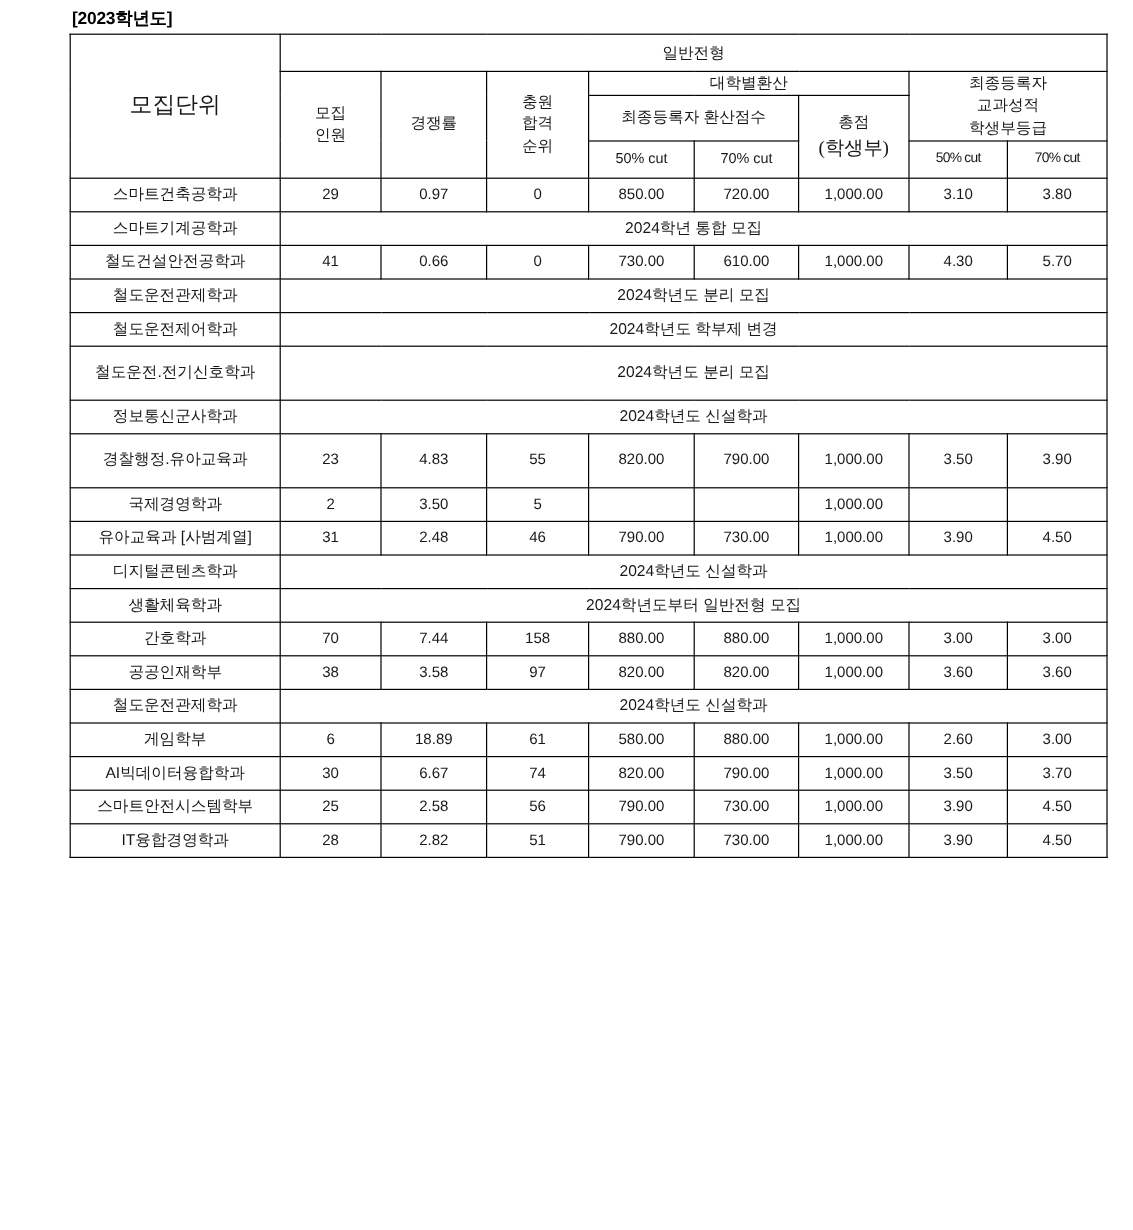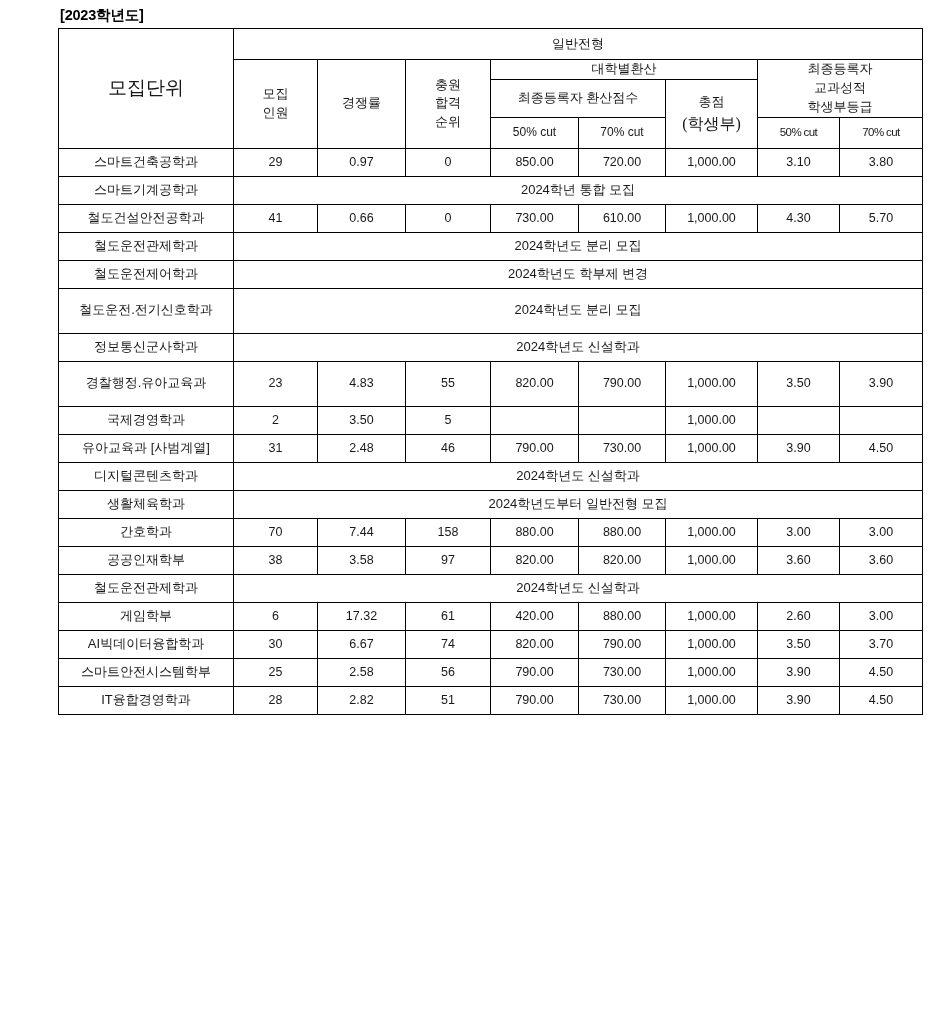--- a/index.html
+++ b/index.html
@@ -268,23 +268,23 @@
             <td class="num">3.60</td>
             <td class="num">3.60</td>
           </tr>
           <tr>
             <td class="dept">철도운전관제학과</td>
             <td class="note" colspan="8">2024학년도 신설학과</td>
           </tr>
           <tr>
             <td class="dept">게임학부</td>
             <td class="num">6</td>
-            <td class="num">17.32</td>
+            <td class="num">18.89</td>
             <td class="num">61</td>
-            <td class="num">420.00</td>
+            <td class="num">580.00</td>
             <td class="num">880.00</td>
             <td class="num">1,000.00</td>
             <td class="num">2.60</td>
             <td class="num">3.00</td>
           </tr>
           <tr>
             <td class="dept bold">AI빅데이터융합학과</td>
             <td class="num">30</td>
             <td class="num">6.67</td>
             <td class="num">74</td>

